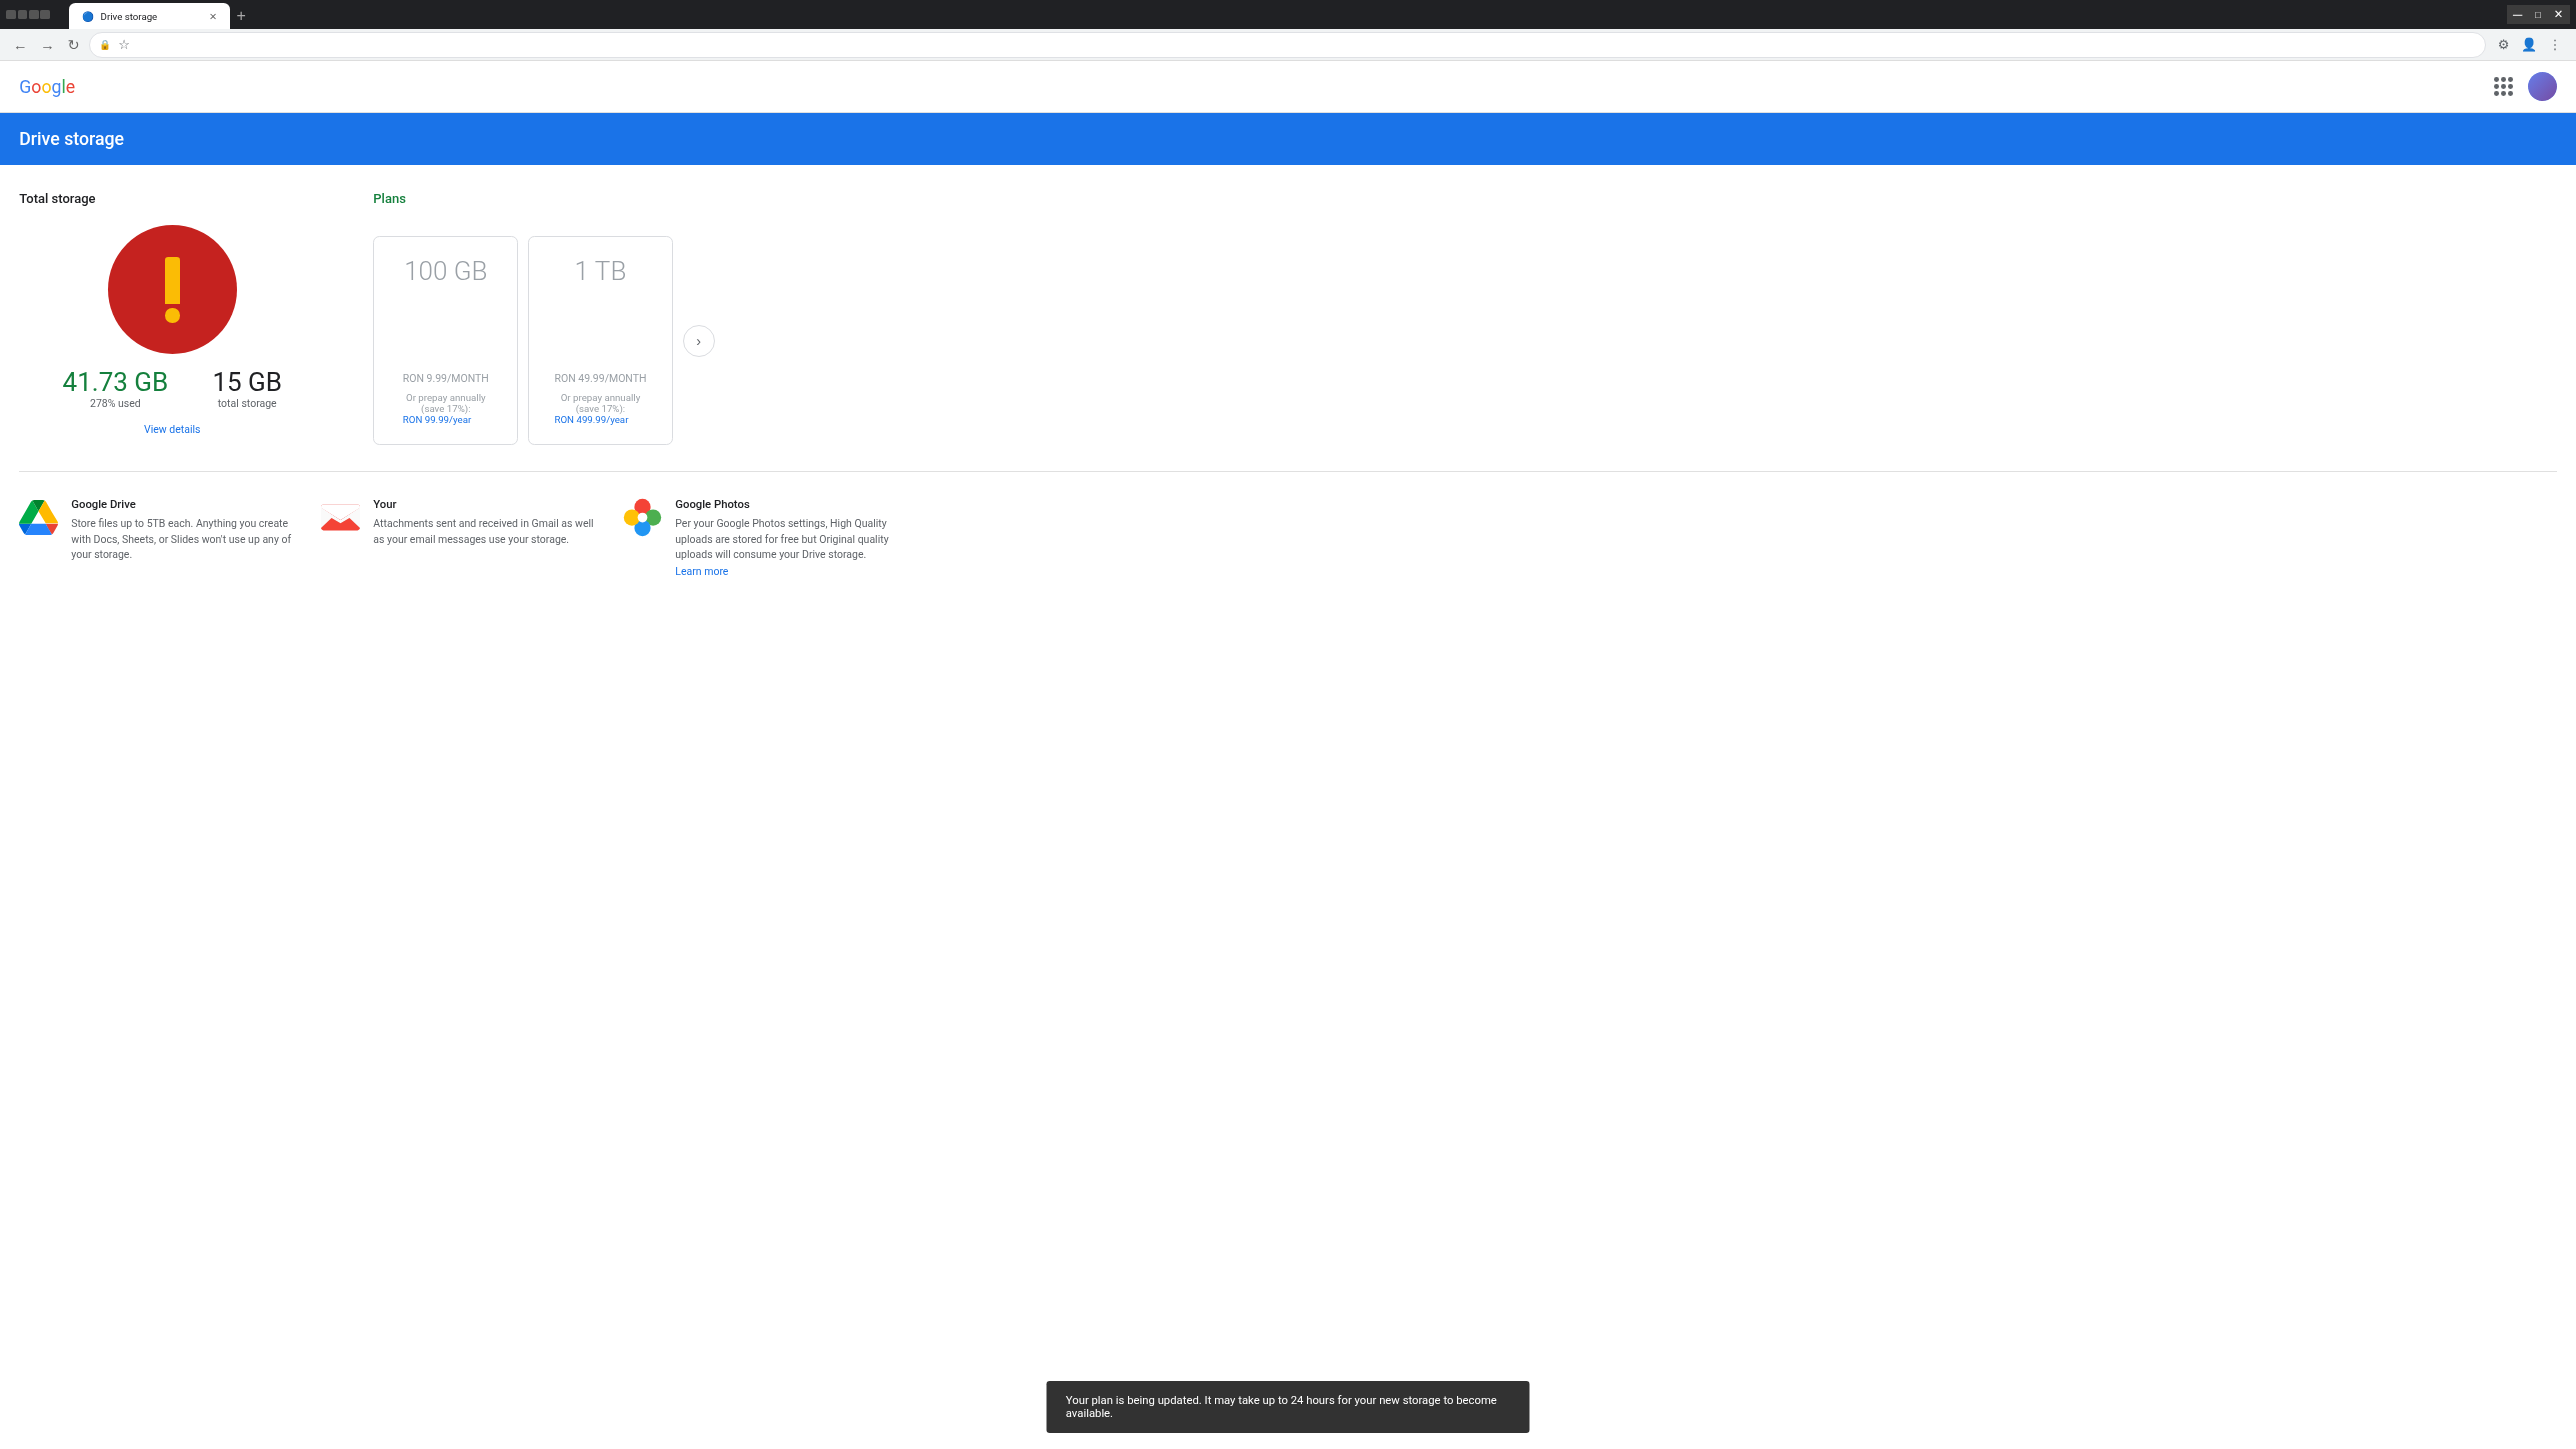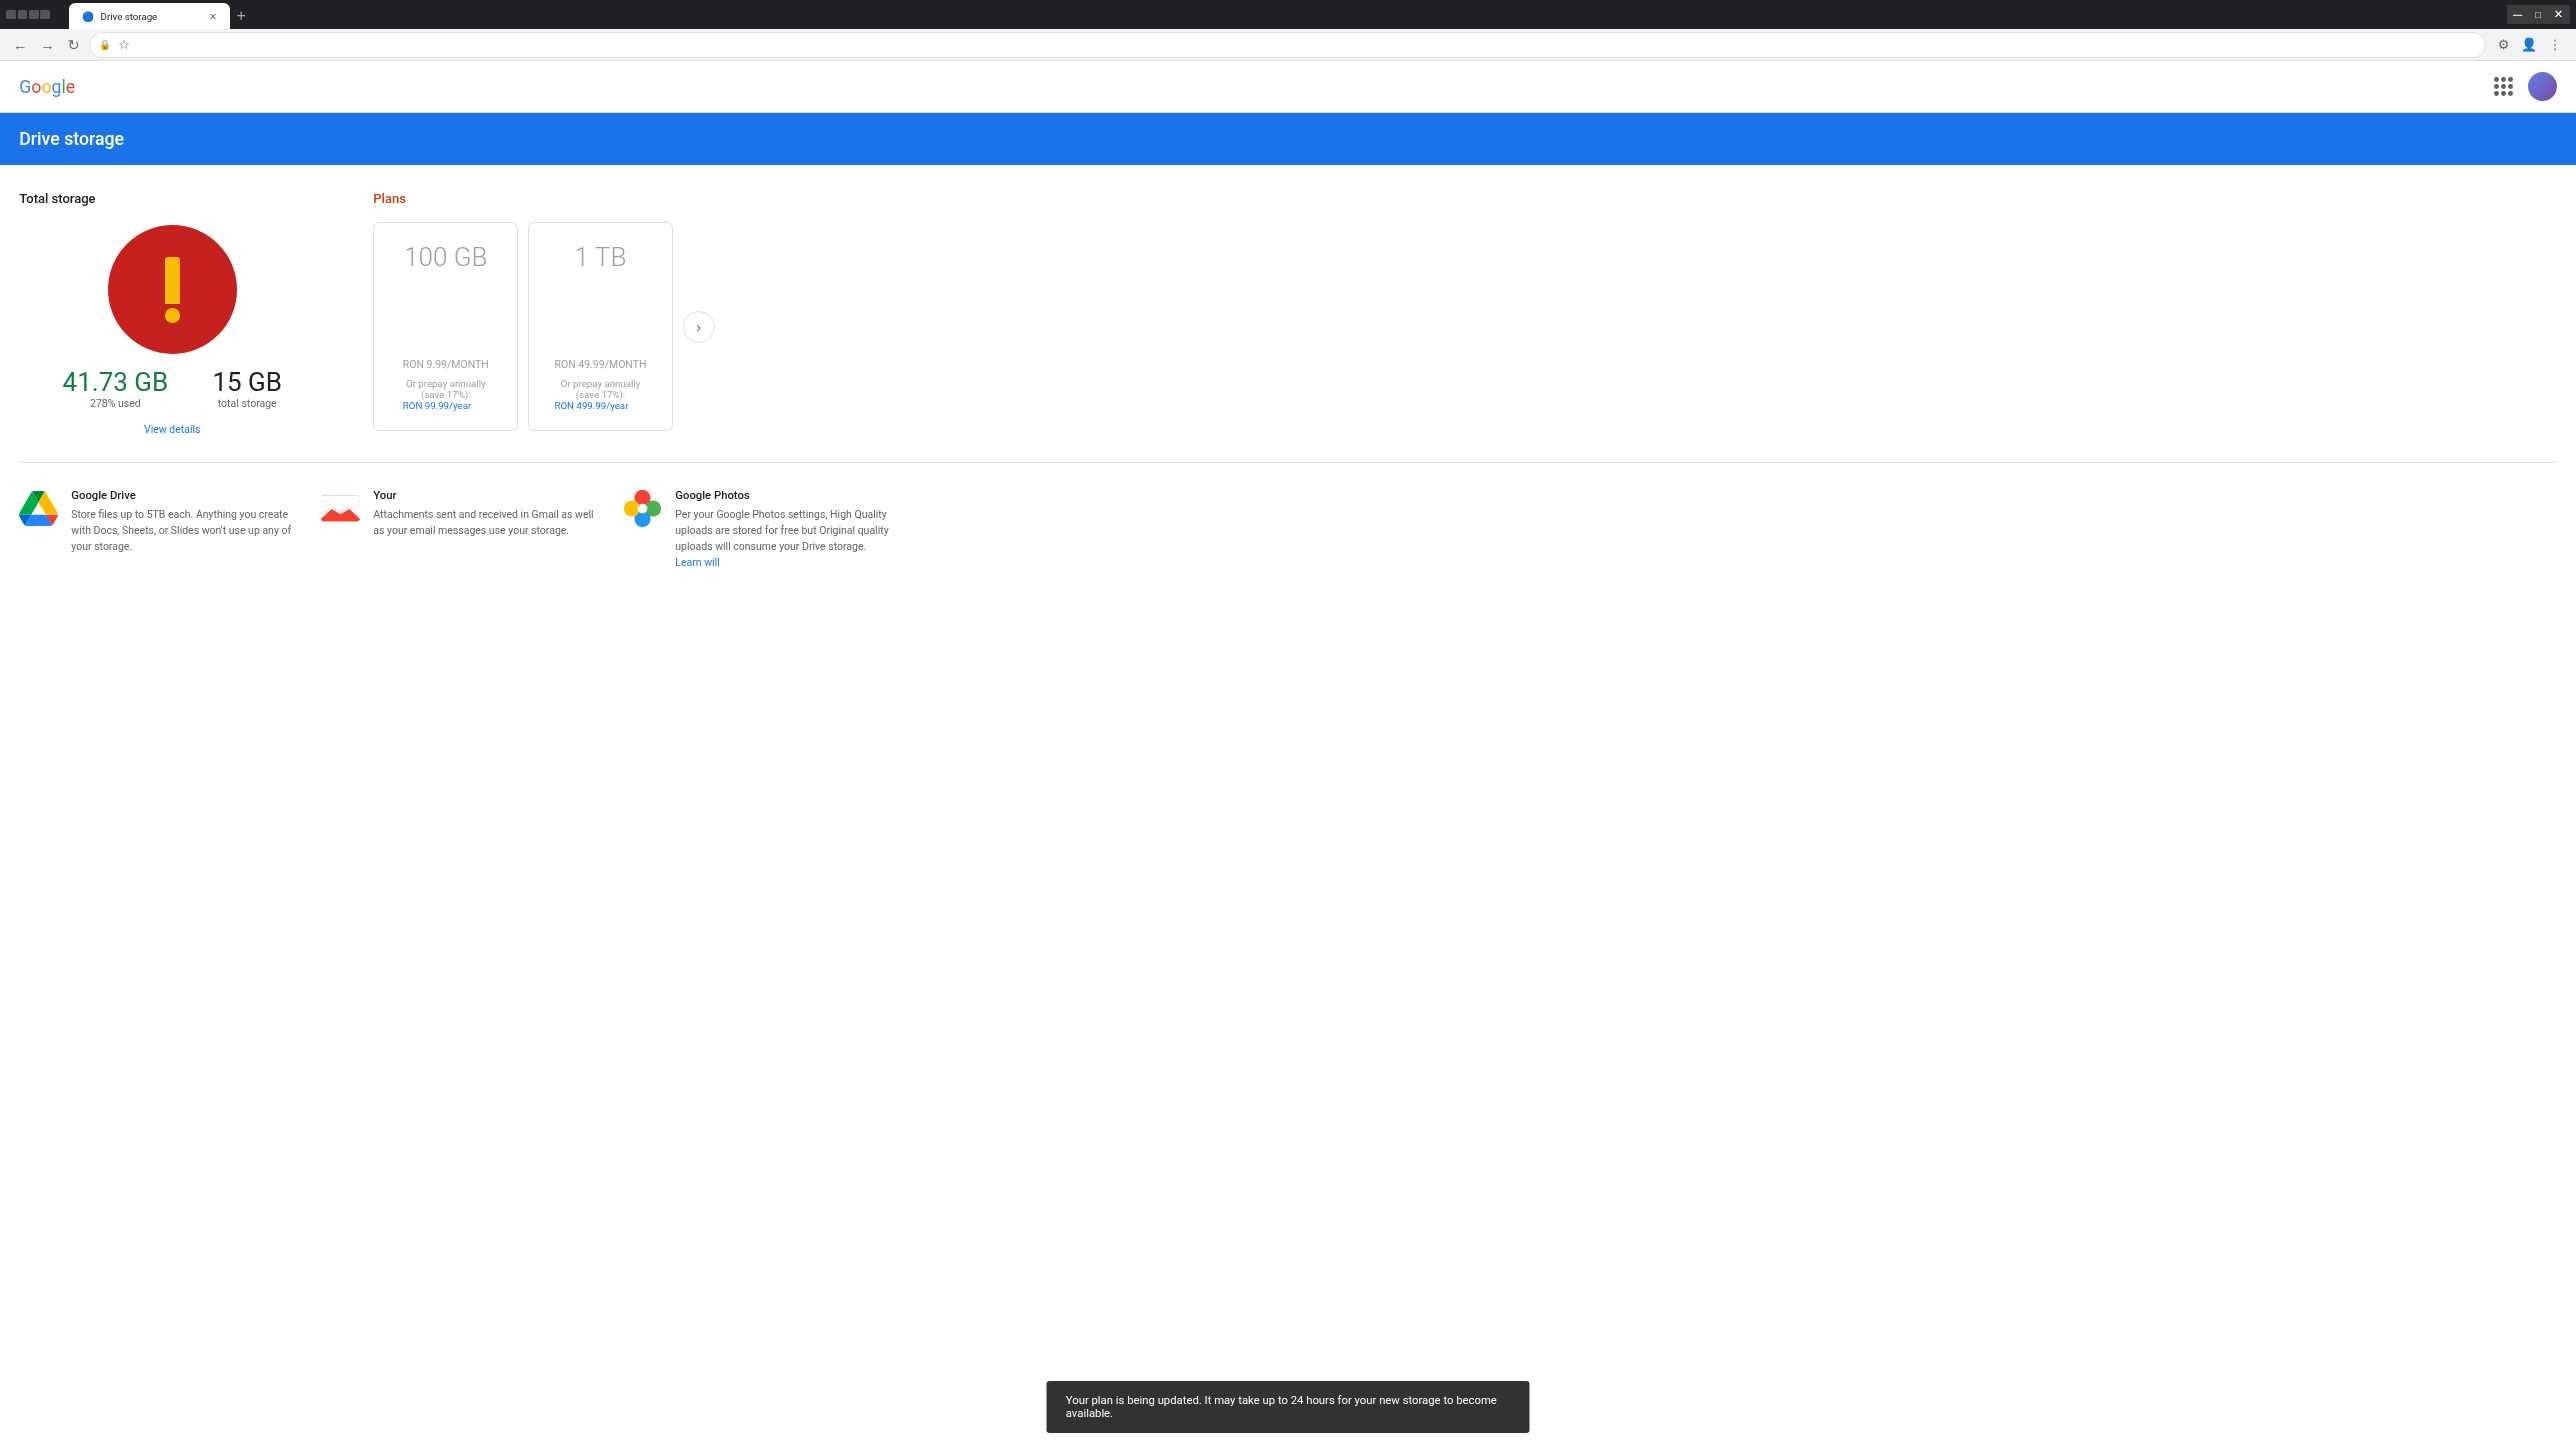--- a/index.html
+++ b/index.html
@@ -66,21 +66,21 @@
     .used-amount { font-size: 26px; color: #15803d; font-weight: 400; }
     .used-percent { font-size: 10.5px; color: #5f6368; }
     .storage-divider { font-size: 22.5px; color: #5f6368; padding-top: 3.2px; }
     .total-storage-num { text-align: center; }
     .total-amount { font-size: 26px; color: #202124; font-weight: 400; }
     .total-label { font-size: 10.5px; color: #5f6368; }
     .view-details-link { color: #1a73e8; font-size: 10.5px; cursor: pointer; text-decoration: none; }
 
     
     .plans-section { flex: 1; }
-    .plans-label { font-size: 13px; font-weight: 500; color: #c2410c; margin-bottom: 16px; }
+    .plans-label { font-size: 13px; font-weight: 500; color: #15803d; margin-bottom: 30px; }
     .plans-row { display: flex; gap: 9.7px; align-items: center; }
     .plan-card { border: 0.8px solid #dadce0; border-radius: 6.4px; padding: 19.3px 13px; min-width: 145px; min-height: 209px; display: flex; flex-direction: column; align-items: center; justify-content: space-between; cursor: pointer; transition: box-shadow 0.2s; }
     .plan-size { font-size: 26px; color: #9aa0a6; font-weight: 300; margin-bottom: 6.4px; }
     .plan-current { font-size: 10.5px; color: #9aa0a6; margin-top: auto; }
     .plan-price-monthly { font-size: 10.5px; color: #9aa0a6; }
     .plan-prepay { font-size: 9.7px; color: #9aa0a6; text-align: center; margin-top: 6.4px; }
     .plan-prepay-link { color: #1a73e8; font-size: 9.7px; display: block; }
     .plans-next-btn { width: 32px; height: 32px; border-radius: 50%; border: 0.8px solid #dadce0; background: #fff; display: flex; align-items: center; justify-content: center; cursor: pointer; font-size: 14.5px; color: #5f6368; flex-shrink: 0; }
 
     
@@ -275,21 +275,21 @@
               <path fill="#f44336" d="M24 21A10 10 0 0 1 14 11A10 10 0 0 1 24 1A10 10 0 0 1 34 11A10 10 0 0 1 24 21Z"></path>
               <path fill="#4caf50" d="M27 24A10 10 0 0 1 37 14A10 10 0 0 1 47 24A10 10 0 0 1 37 34A10 10 0 0 1 27 24Z"></path>
               <path fill="#2196f3" d="M24 47A10 10 0 0 1 14 37A10 10 0 0 1 24 27A10 10 0 0 1 34 37A10 10 0 0 1 24 47Z"></path>
               <path fill="#ffc107" d="M21 24A10 10 0 0 1 11 34A10 10 0 0 1 1 24A10 10 0 0 1 11 14A10 10 0 0 1 21 24Z"></path>
               <circle cx="24" cy="24" r="6" fill="white"></circle>
             </svg>
           </div>
           <div class="service-info">
             <div class="service-name">Google Photos</div>
             <div class="service-desc">Per your Google Photos settings, High Quality uploads are stored for free but Original quality uploads will consume your Drive storage.</div>
-            <a class="learn-more-link">Learn will</a>
+            <a class="learn-more-link">Learn more</a>
           </div>
         </div>
 
       </div>
     </div>
   </div>
 
 </div>
 
 <div class="toast">

